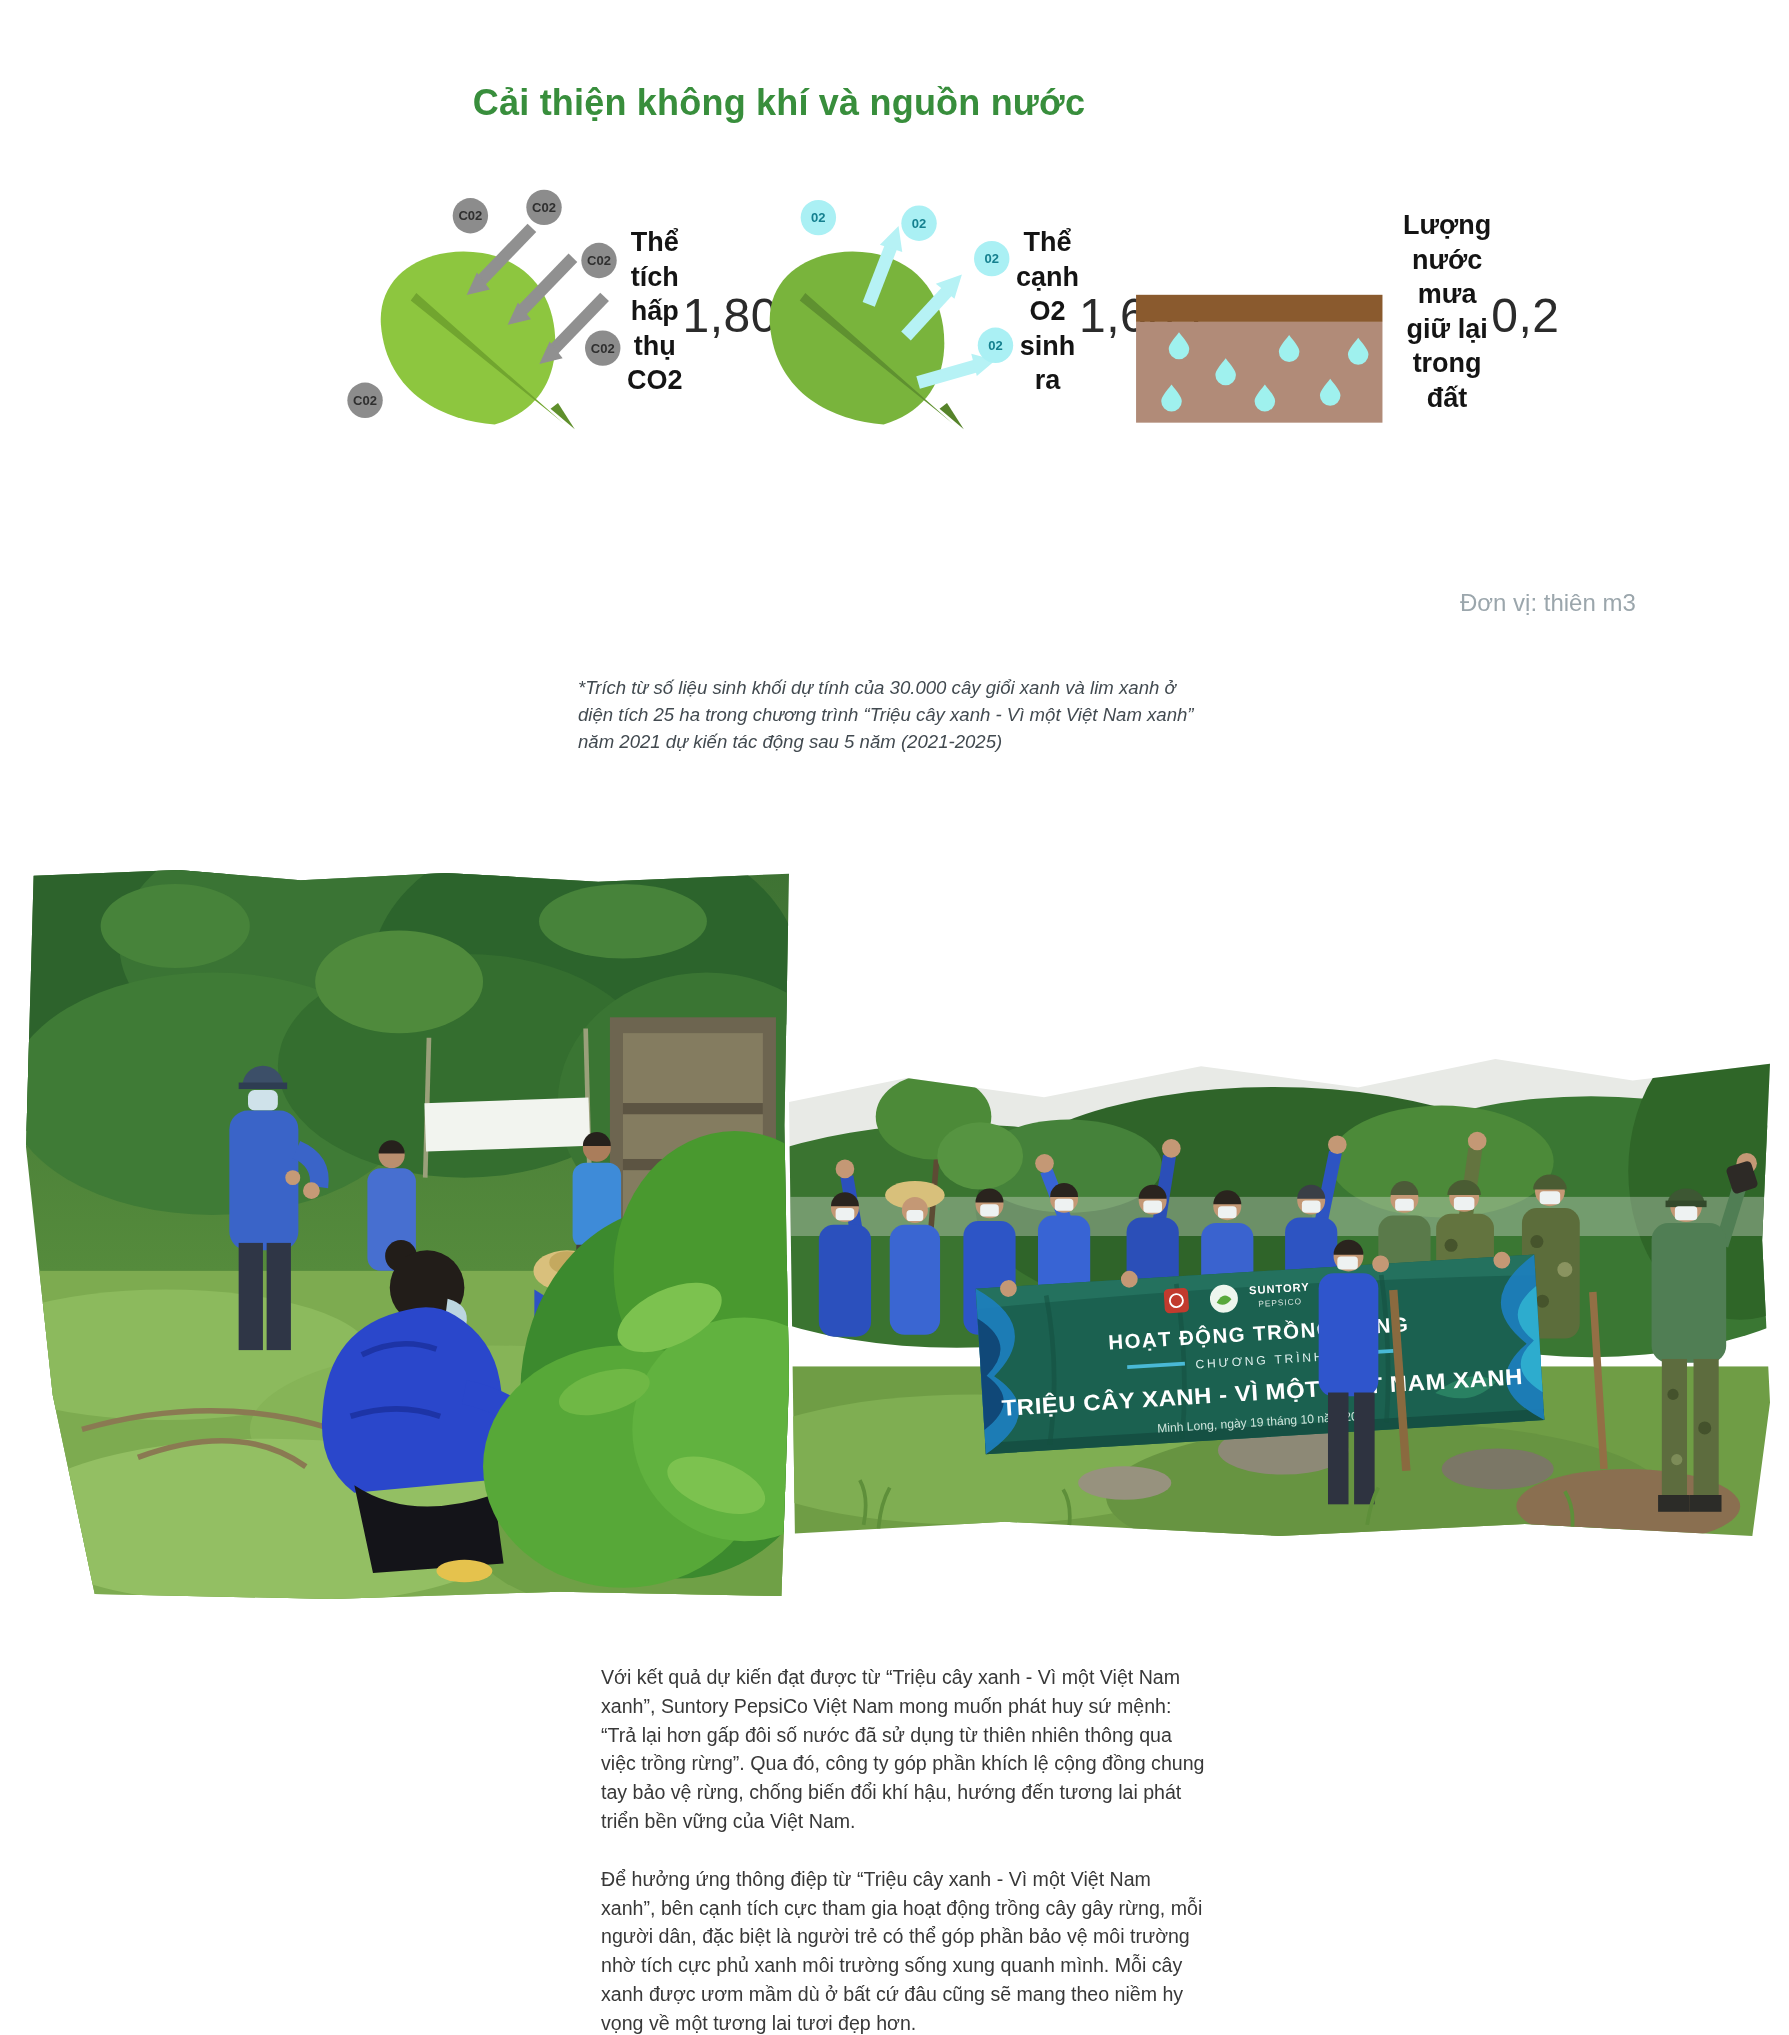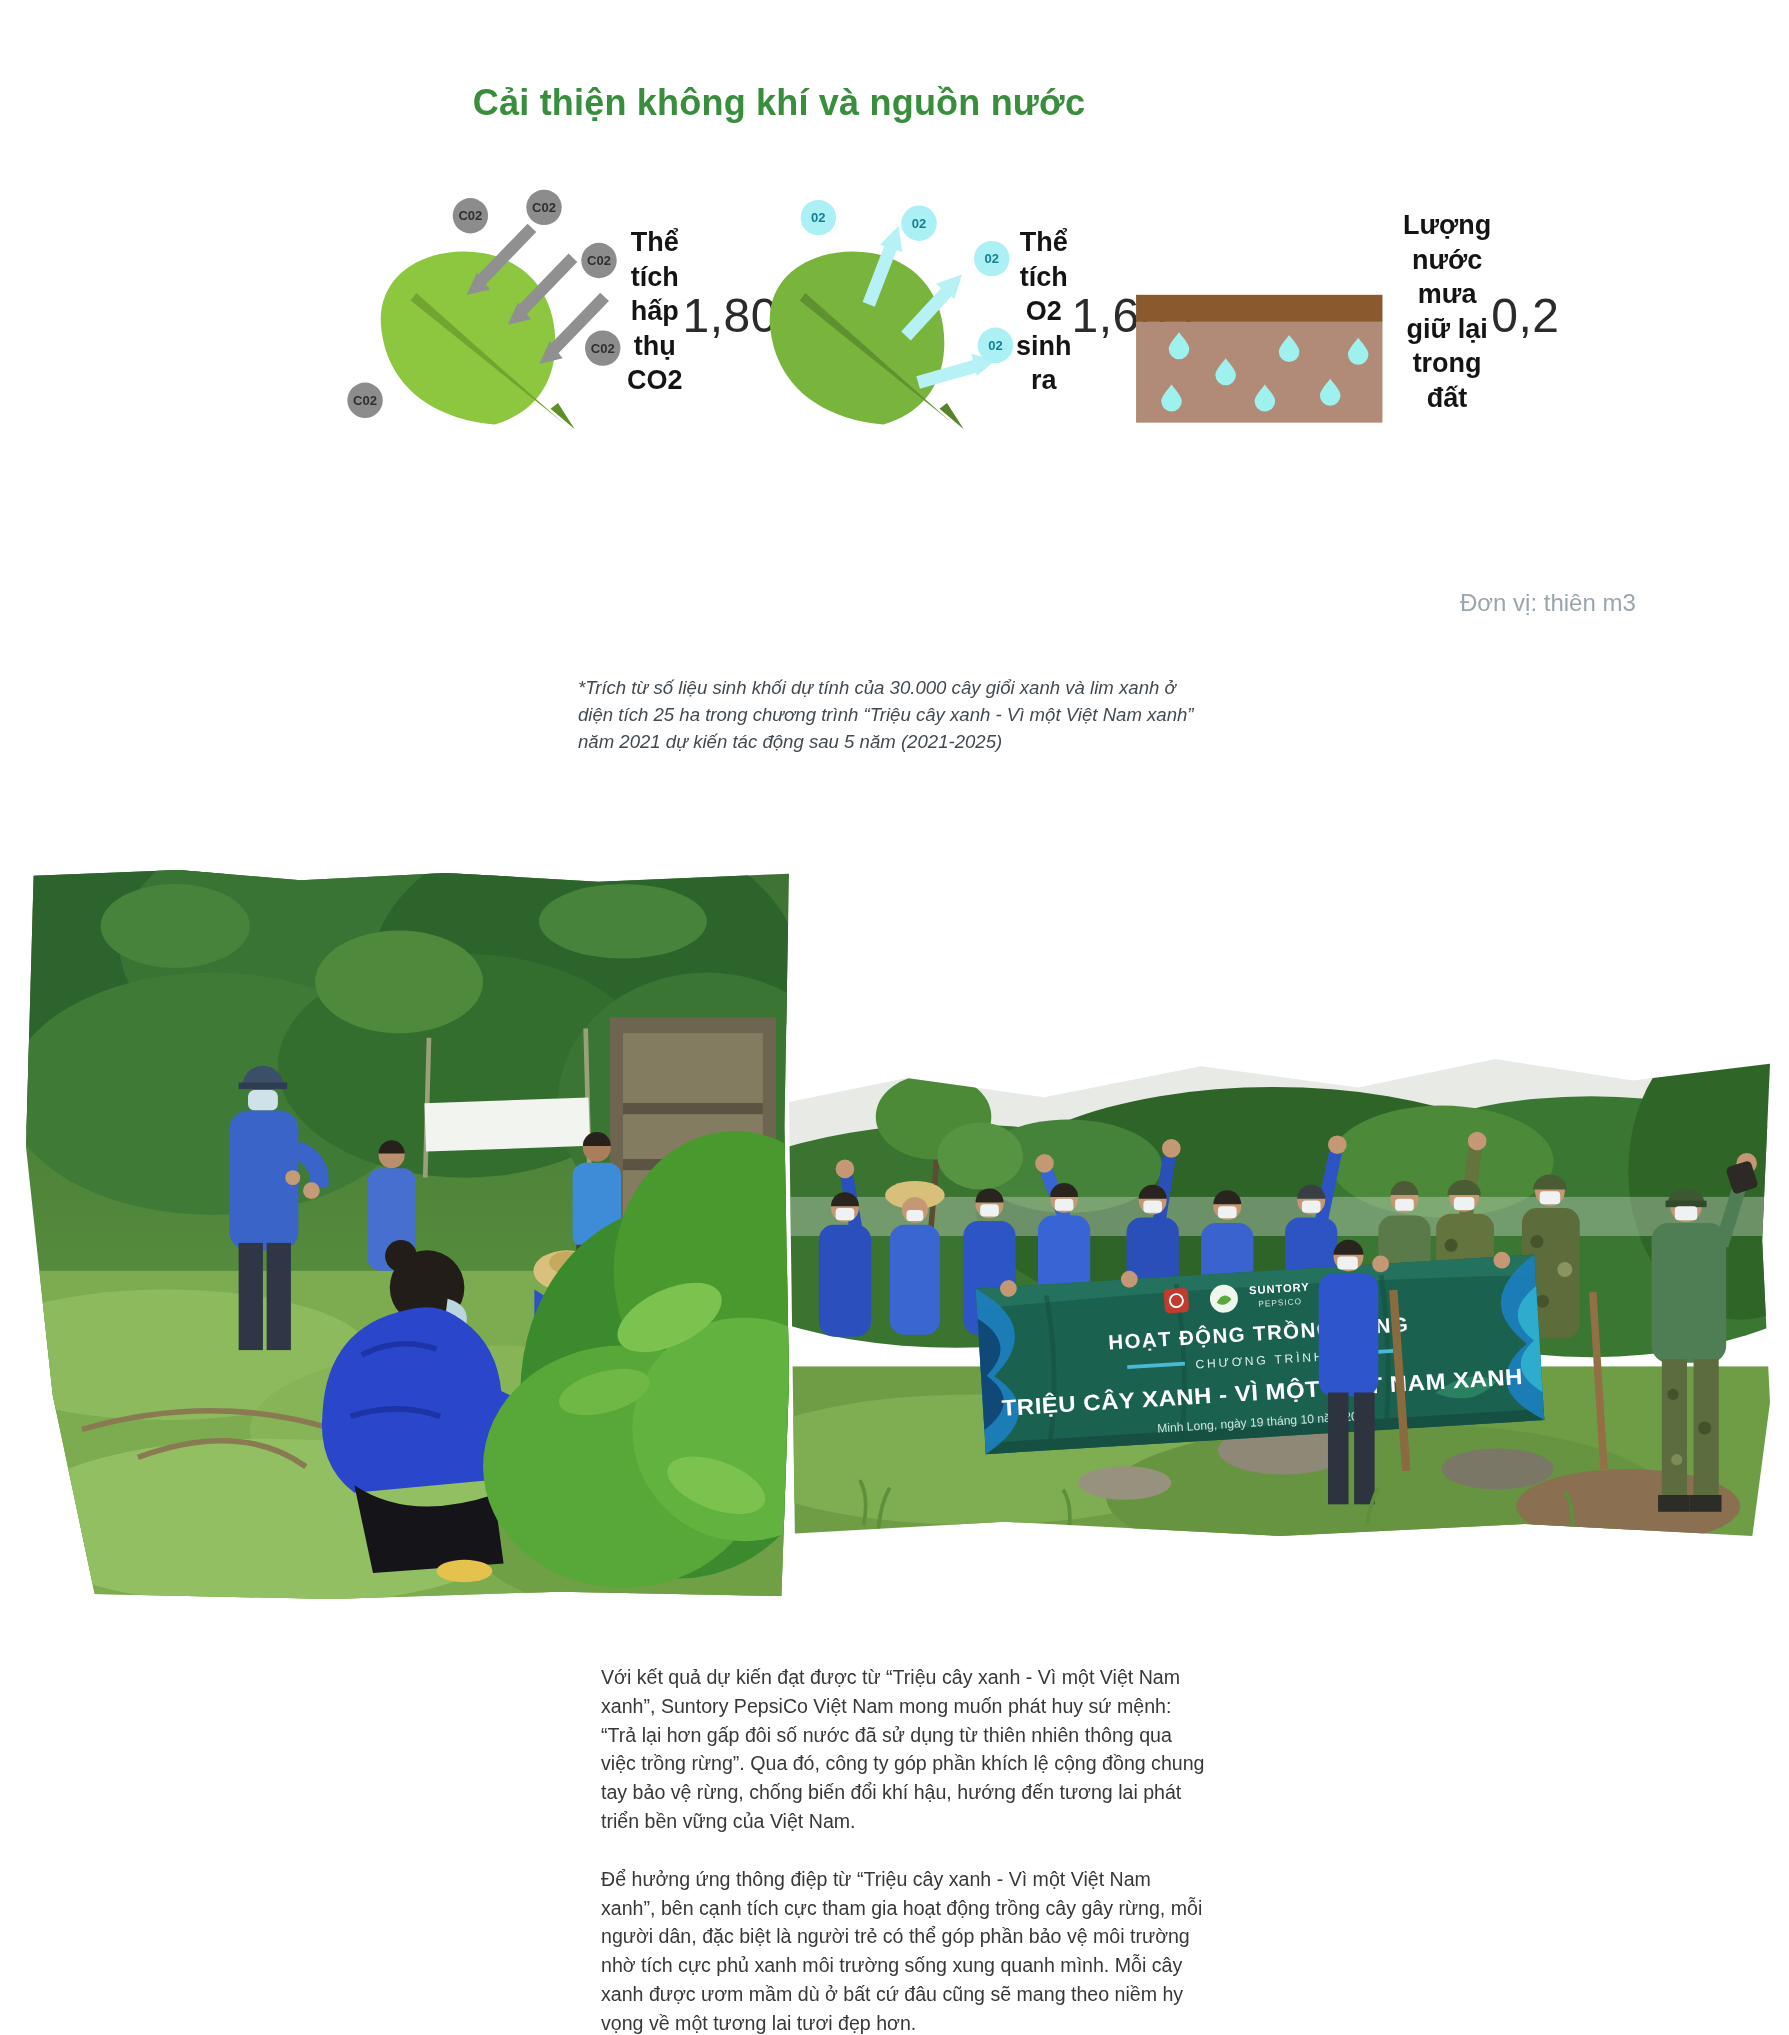--- a/index.html
+++ b/index.html
@@ -93,21 +93,21 @@
         <circle cx="206" cy="41" r="19" fill="#aaf0f4"></circle>
           <text x="206" y="46" fill="#15808f">02</text>
         <circle cx="284" cy="79" r="19" fill="#aaf0f4"></circle>
           <text x="284" y="84" fill="#15808f">02</text>
         <circle cx="288" cy="172" r="19" fill="#aaf0f4"></circle>
           <text x="288" y="177" fill="#15808f">02</text>
       </g>
     </svg>
   </div>
   <div class="stat-label">
-    <div>Thể tích O2</div>
+    <div>Thể cạnh O2</div>
     <div>sinh ra</div>
   </div>
   <div class="stat-value">1,669</div>
 </div>
 
 <div class="stat-col" id="col-water">
   <div class="icon-wrap">
     <svg width="280" height="154" viewBox="0 0 300 165">
       <rect x="14" y="47" width="264" height="108" fill="#b18b78"></rect>
       <rect x="14" y="18" width="264" height="29" fill="#8a5a2e"></rect>

